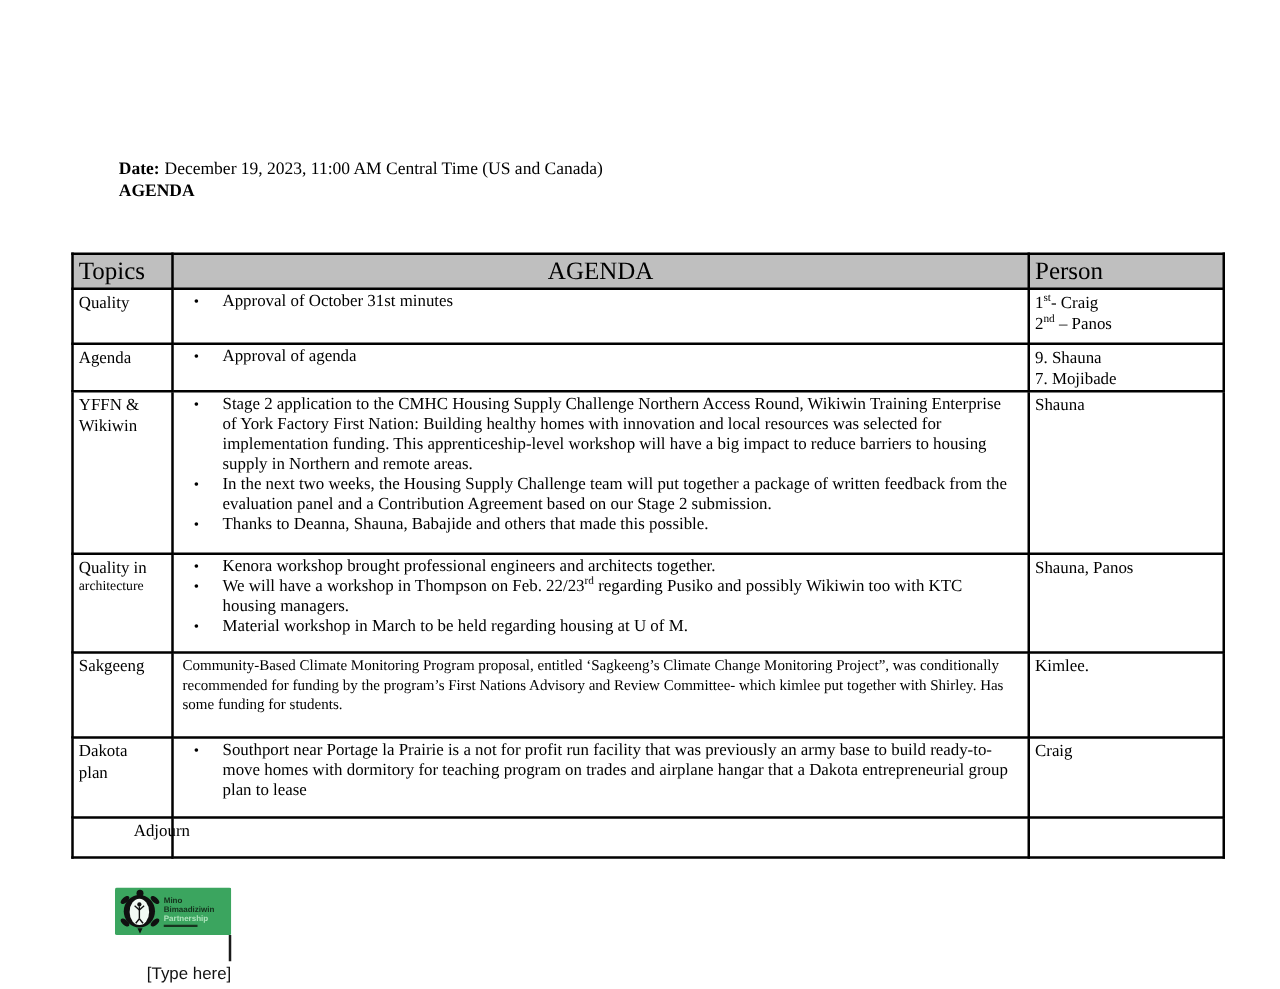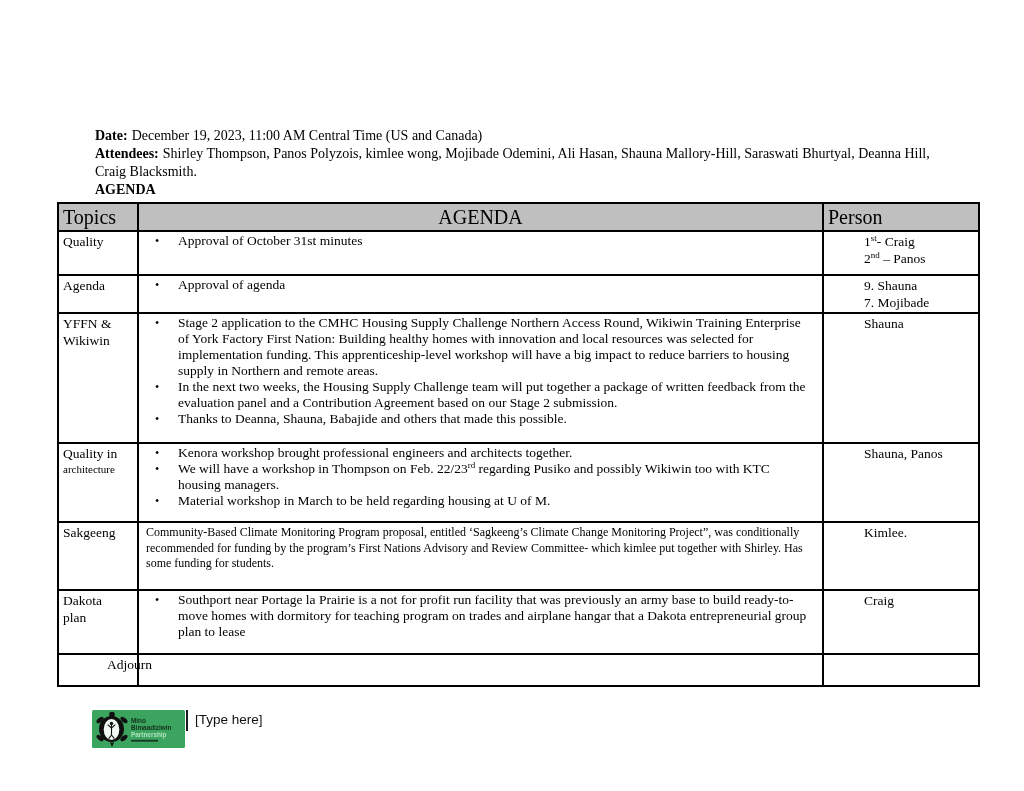--- a/index.html
+++ b/index.html
@@ -31,37 +31,36 @@
   .topic-cell div.small-text{font-size:11px;line-height:14px;}
 
   .agenda-cell{padding:1px 2px;}
   .bullet-item{display:flex;font-size:13.5px;line-height:16px;}
   .bullet{flex:0 0 23px;padding-left:12px;font-size:12px;}
   .item-text{flex:1;padding-right:6px;}
   .para-item{font-size:13.5px;line-height:16px;padding:0 6px 0 3px;}
   .para-item.small-text{font-size:12px;line-height:15.5px;padding-top:1px;}
 
   .person-cell{padding-left:5px;}
-  .person-cell div{font-size:13.5px;line-height:17px;margin-left:36px;}
+  .person-cell div{font-size:13.5px;line-height:17px;}
   sup{font-size:9px;line-height:0;vertical-align:super;}
 
-  .footer{position:absolute;left:92px;top:710px;display:flex;align-items:flex-start;}
+  .footer{position:absolute;left:92px;top:710px;display:flex;align-items:flex-end;flex-direction:column;}
   .caret{width:2px;height:21px;background:#1a1a1a;margin-left:1px;}
   .type-here{font-family:"Liberation Sans", sans-serif;font-size:13.5px;margin-left:7px;padding-top:2px;color:#111;}
   .logo-svg{display:block;}
 </style>
 </head>
 <body>
 
 <div class="page">
 
 
   <div class="meta">
     <p class="meta-line"><b>Date:</b><span>December 19, 2023, 11:00 AM Central Time (US and Canada)</span></p>
-    <p class="meta-line"><b>Attendees:</b><span>Shirley Thompson, Panos Polyzois, kimlee wong, Mojibade Odemini, Ali Hasan, Shauna Mallory-Hill, Saraswati Bhurtyal, Deanna Hill, Craig Blacksmith.</span></p>
     <p class="agenda-heading">AGENDA</p>
   </div>
 
   <table class="agenda-table">
     <colgroup>
       <col style="width:80px">
       <col style="width:685px">
       <col style="width:156px">
     </colgroup>
     <thead>

